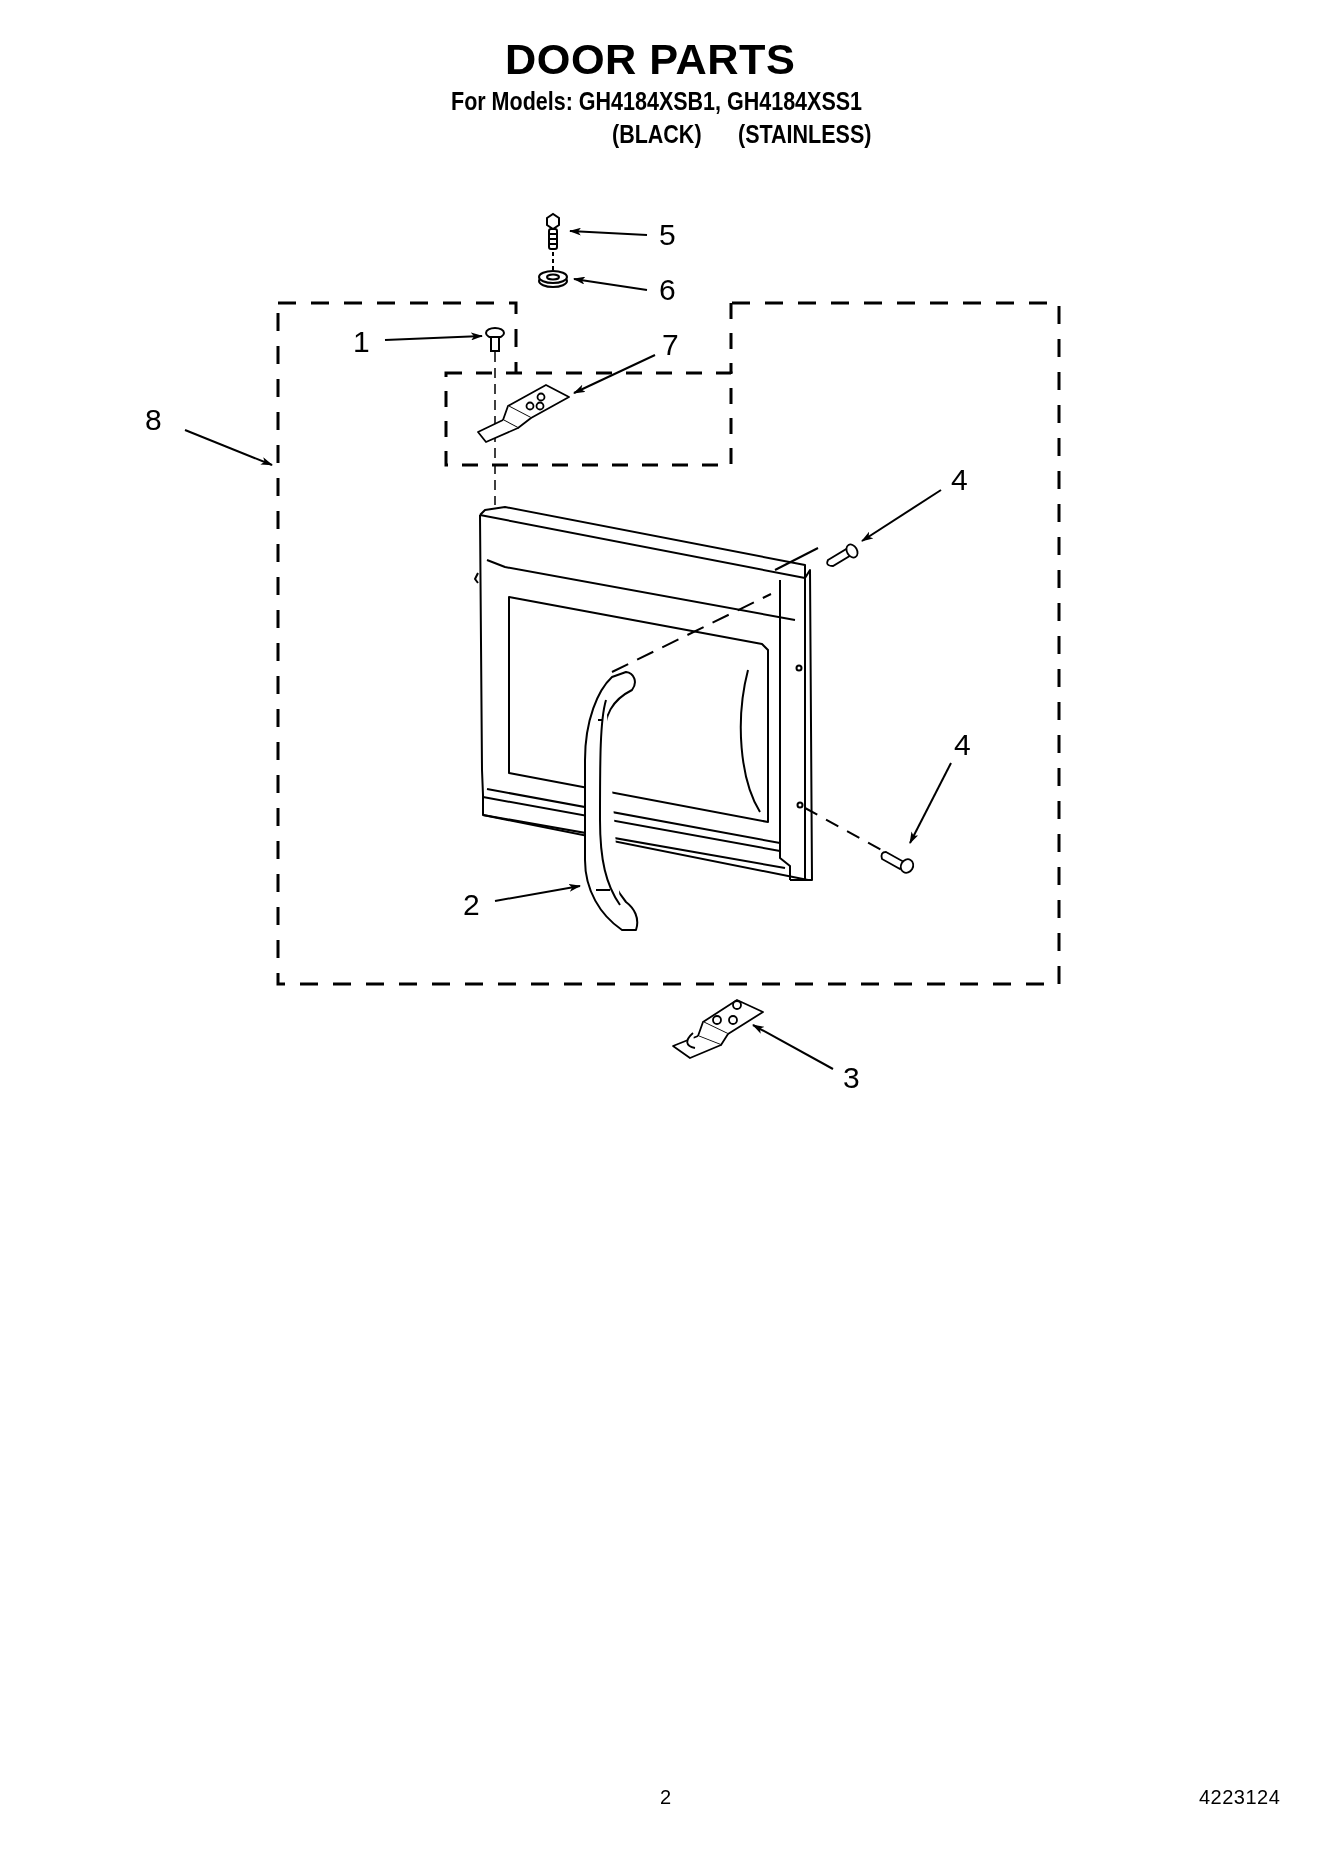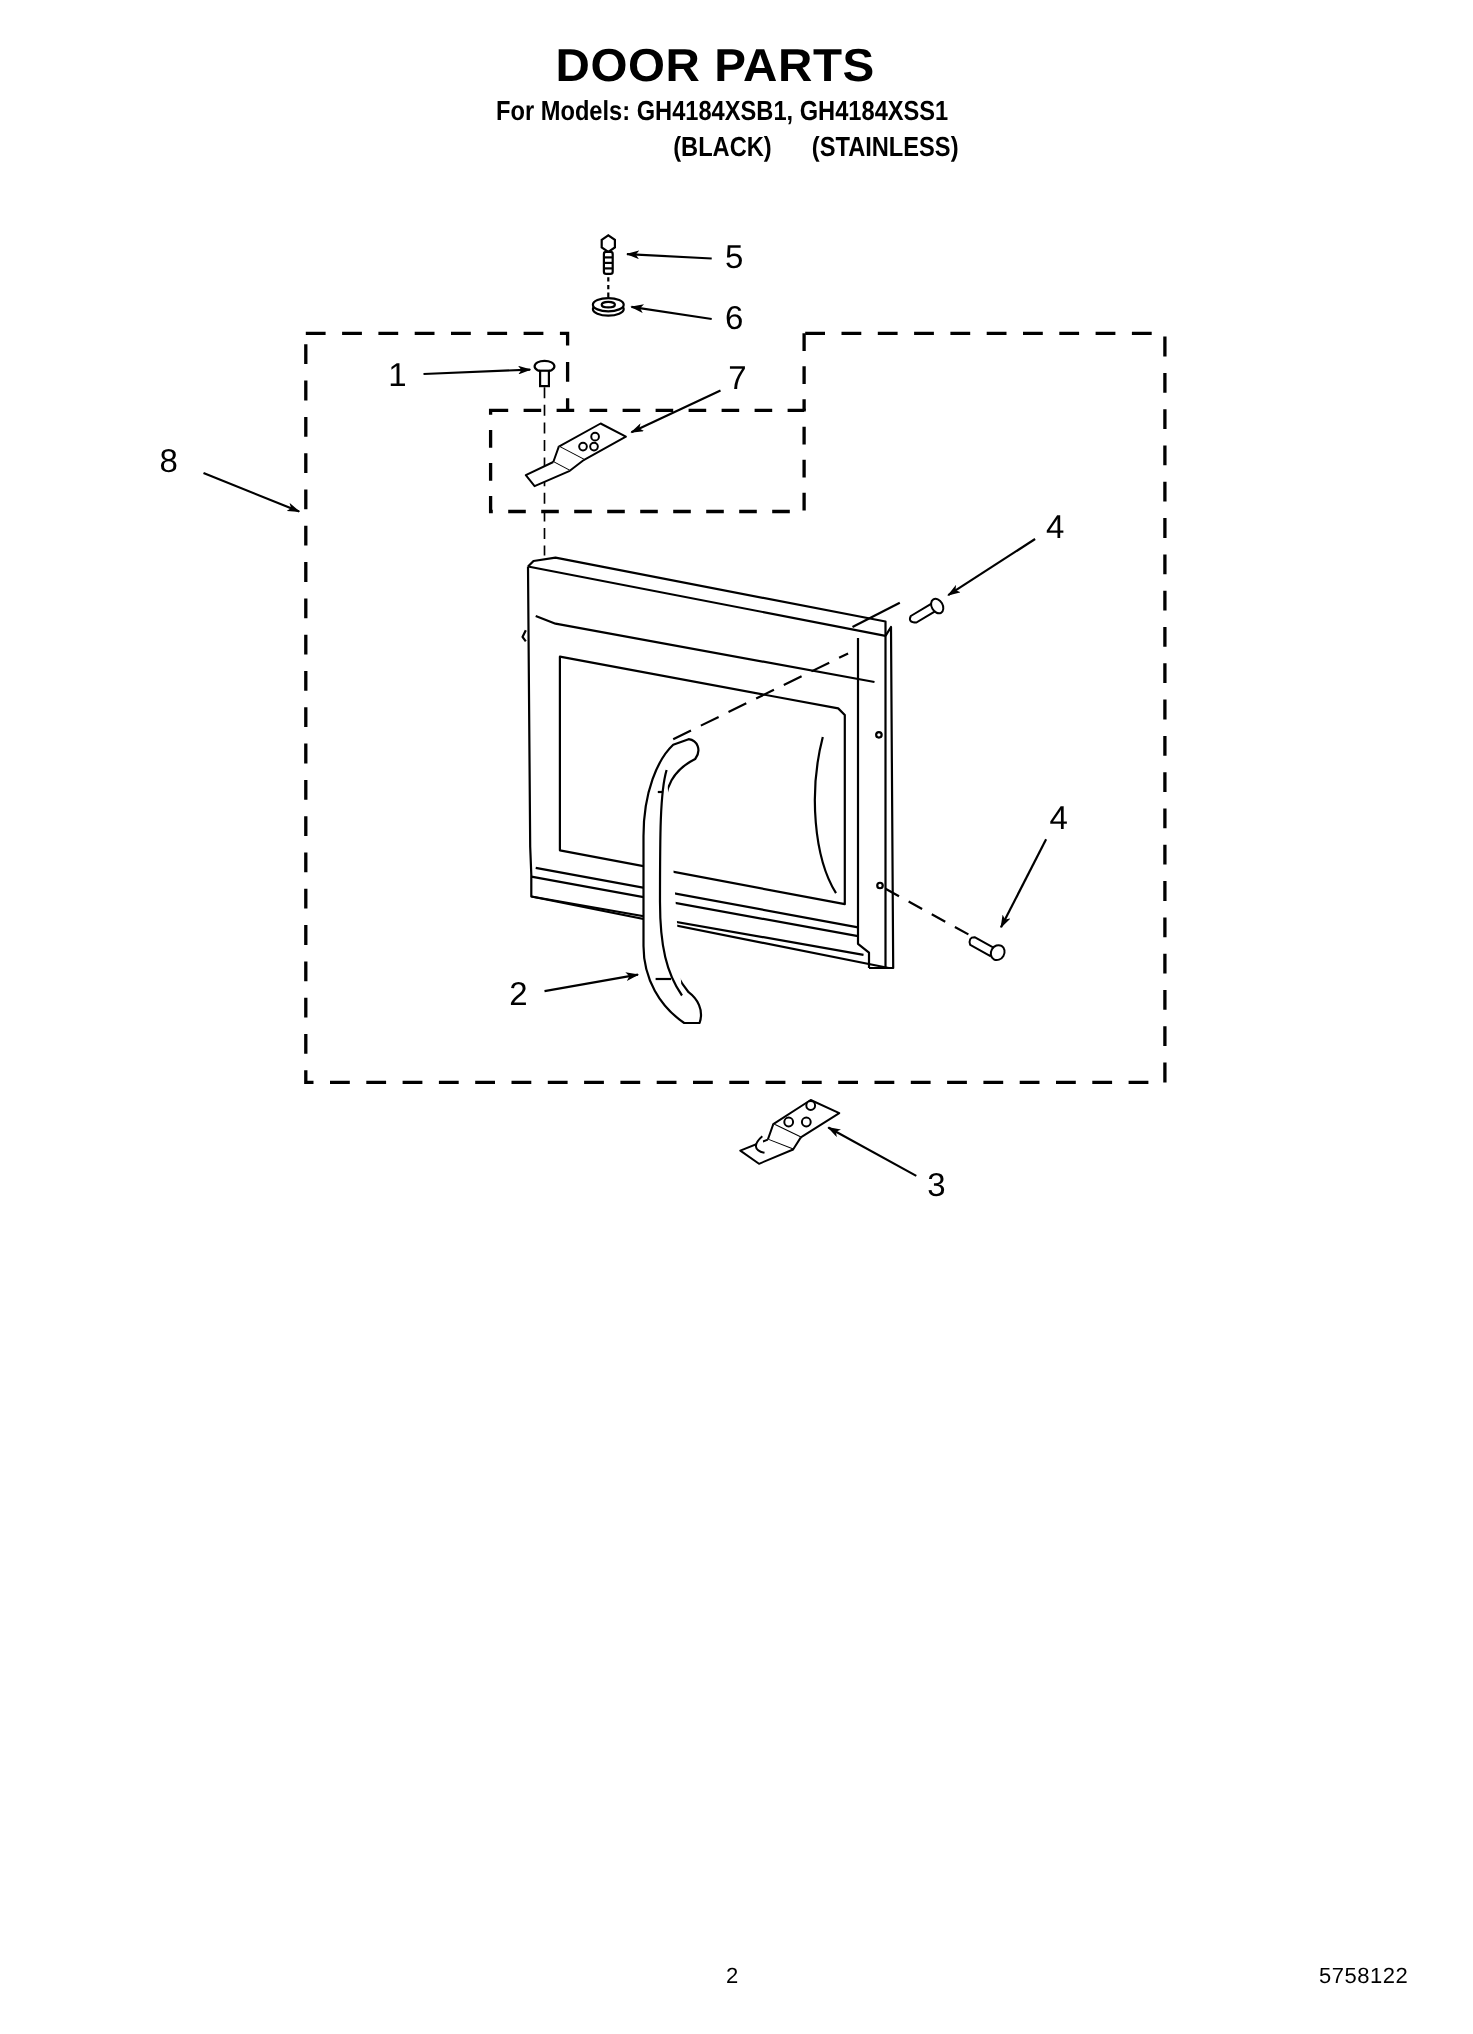--- a/index.html
+++ b/index.html
@@ -212,13 +212,13 @@
   <span class="callout" style="left:843px; top:1063px;">3</span>
   <span class="callout" style="left:951px; top:465px;">4</span>
   <span class="callout" style="left:954px; top:730px;">4</span>
   <span class="callout" style="left:659px; top:220px;">5</span>
   <span class="callout" style="left:659px; top:275px;">6</span>
   <span class="callout" style="left:662px; top:330px;">7</span>
   <span class="callout" style="left:145px; top:405px;">8</span>
 </div>
 
 <div class="footer-page">2</div>
-<div class="footer-docnum">5758122</div>
+<div class="footer-docnum">4223124</div>
 
 </body></html>

